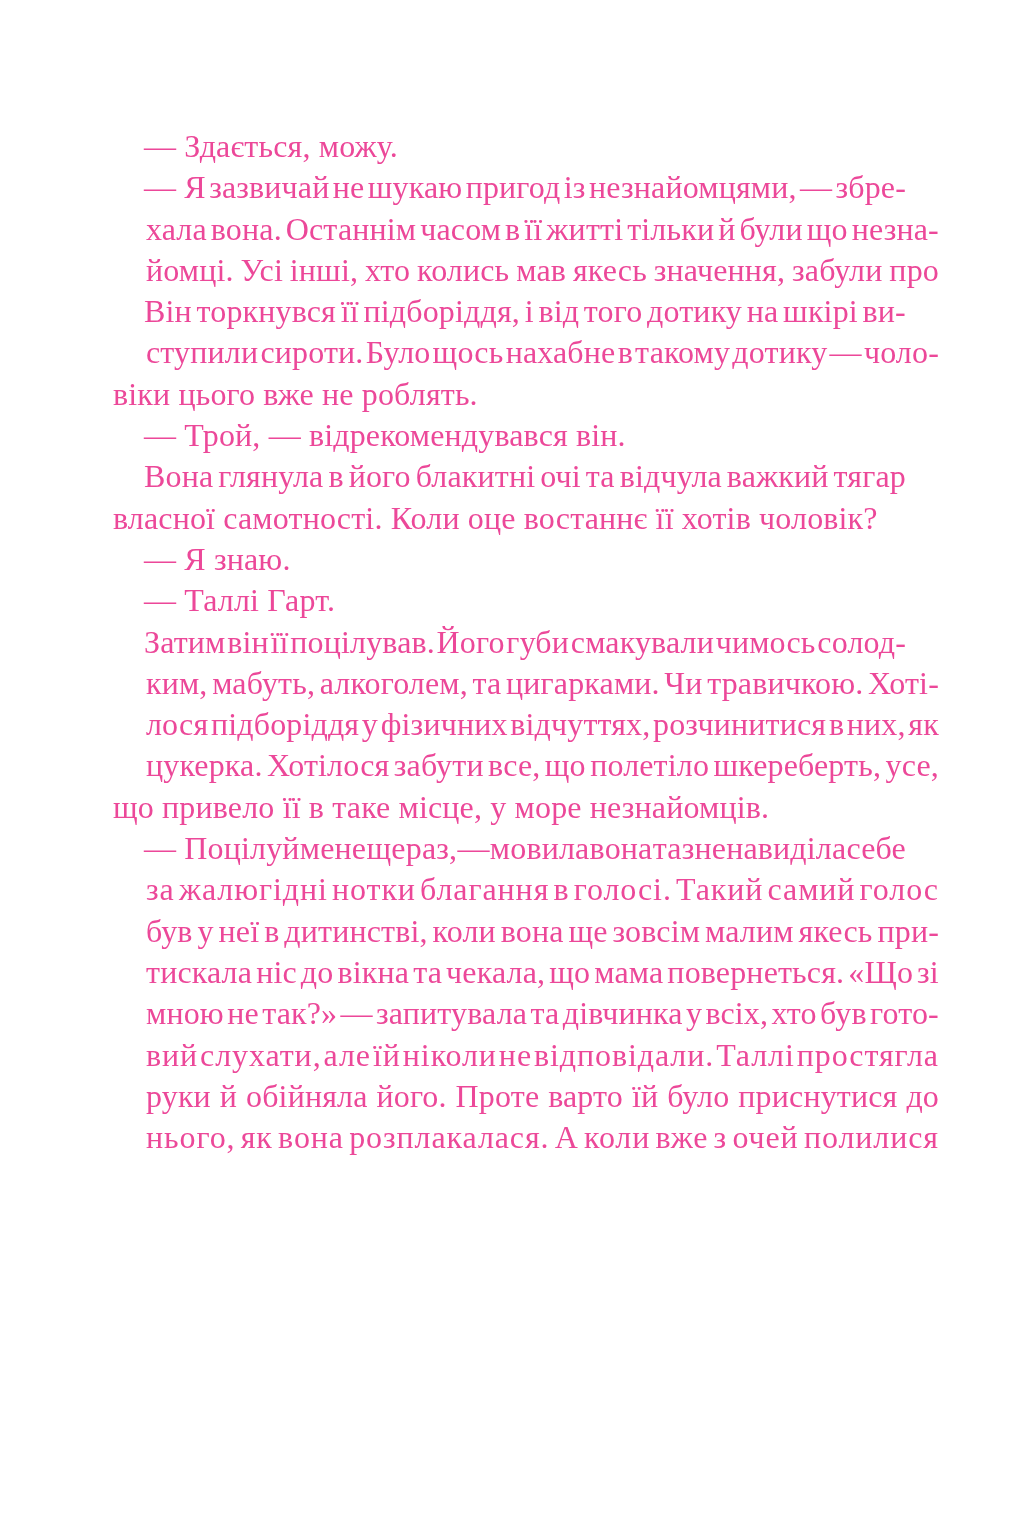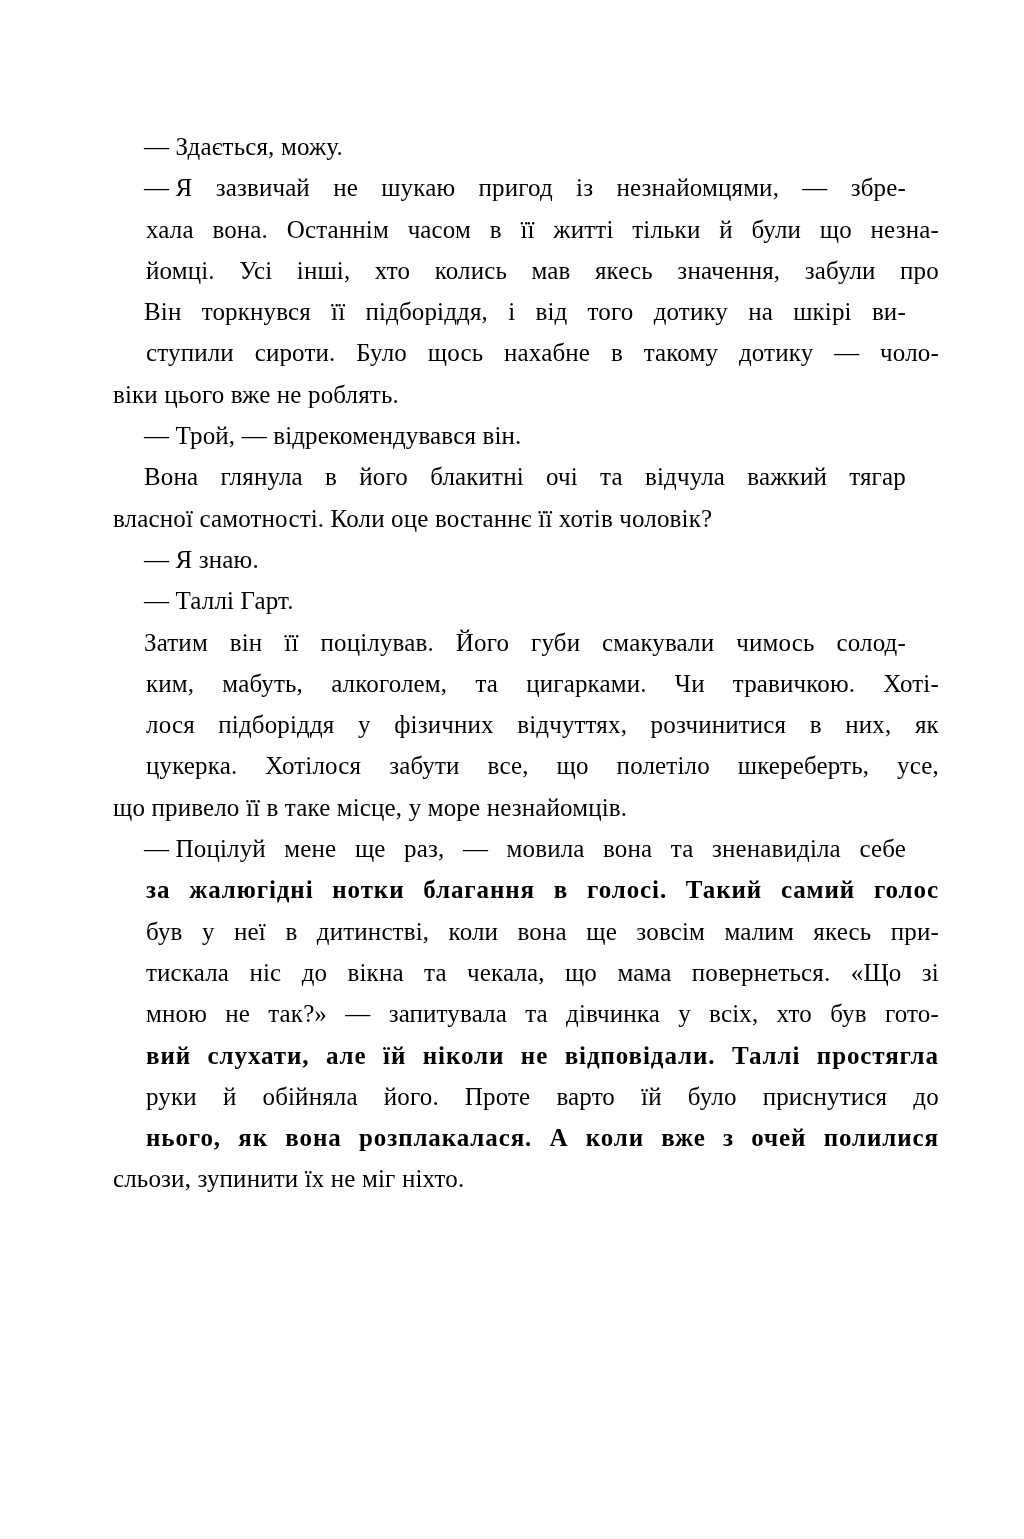--- a/index.html
+++ b/index.html
@@ -29,24 +29,24 @@
     top: 126px;
     width: 793px;
   }
 
   
   .line {
     display: block;
     width: 100%;
     height: 41.3px;
     line-height: 41.3px;
-    font-size: 25px;
+    font-size: 32px;
     letter-spacing: 0.15px;
     white-space: nowrap;
-    color: #000000;
+    color: #ec4899;
   }
 
   
   .line.just {
     display: flex;
     justify-content: space-between;
     margin-left: 33px;
   }
   .line.just > span {
     white-space: pre;
@@ -56,21 +56,21 @@
   .line.indent {
     padding-left: 31px;
   }
   .line.indent.just {
     width: calc(100% - 31px);
     margin-left: 31px;
     padding-left: 0;
   }
 
   
-  .line.loose { letter-spacing: 0.9px; font-weight: bold; }
+  .line.loose { letter-spacing: 0.9px; }
 </style>
 </head>
 <body>
 
 <div class="page">
   <div class="text-block" id="text-block">
       <div class="line indent">— Здається, можу.</div>
       <div class="line indent just">
         <span>— Я</span>
         <span>зазвичай</span>
@@ -285,15 +285,14 @@
         <span>як</span>
         <span>вона</span>
         <span>розплакалася.</span>
         <span>А</span>
         <span>коли</span>
         <span>вже</span>
         <span>з</span>
         <span>очей</span>
         <span>полилися</span>
       </div>
-      <div class="line">сльози, зупинити їх не міг ніхто.</div>
     </div>
 </div>
 
 </body></html>

